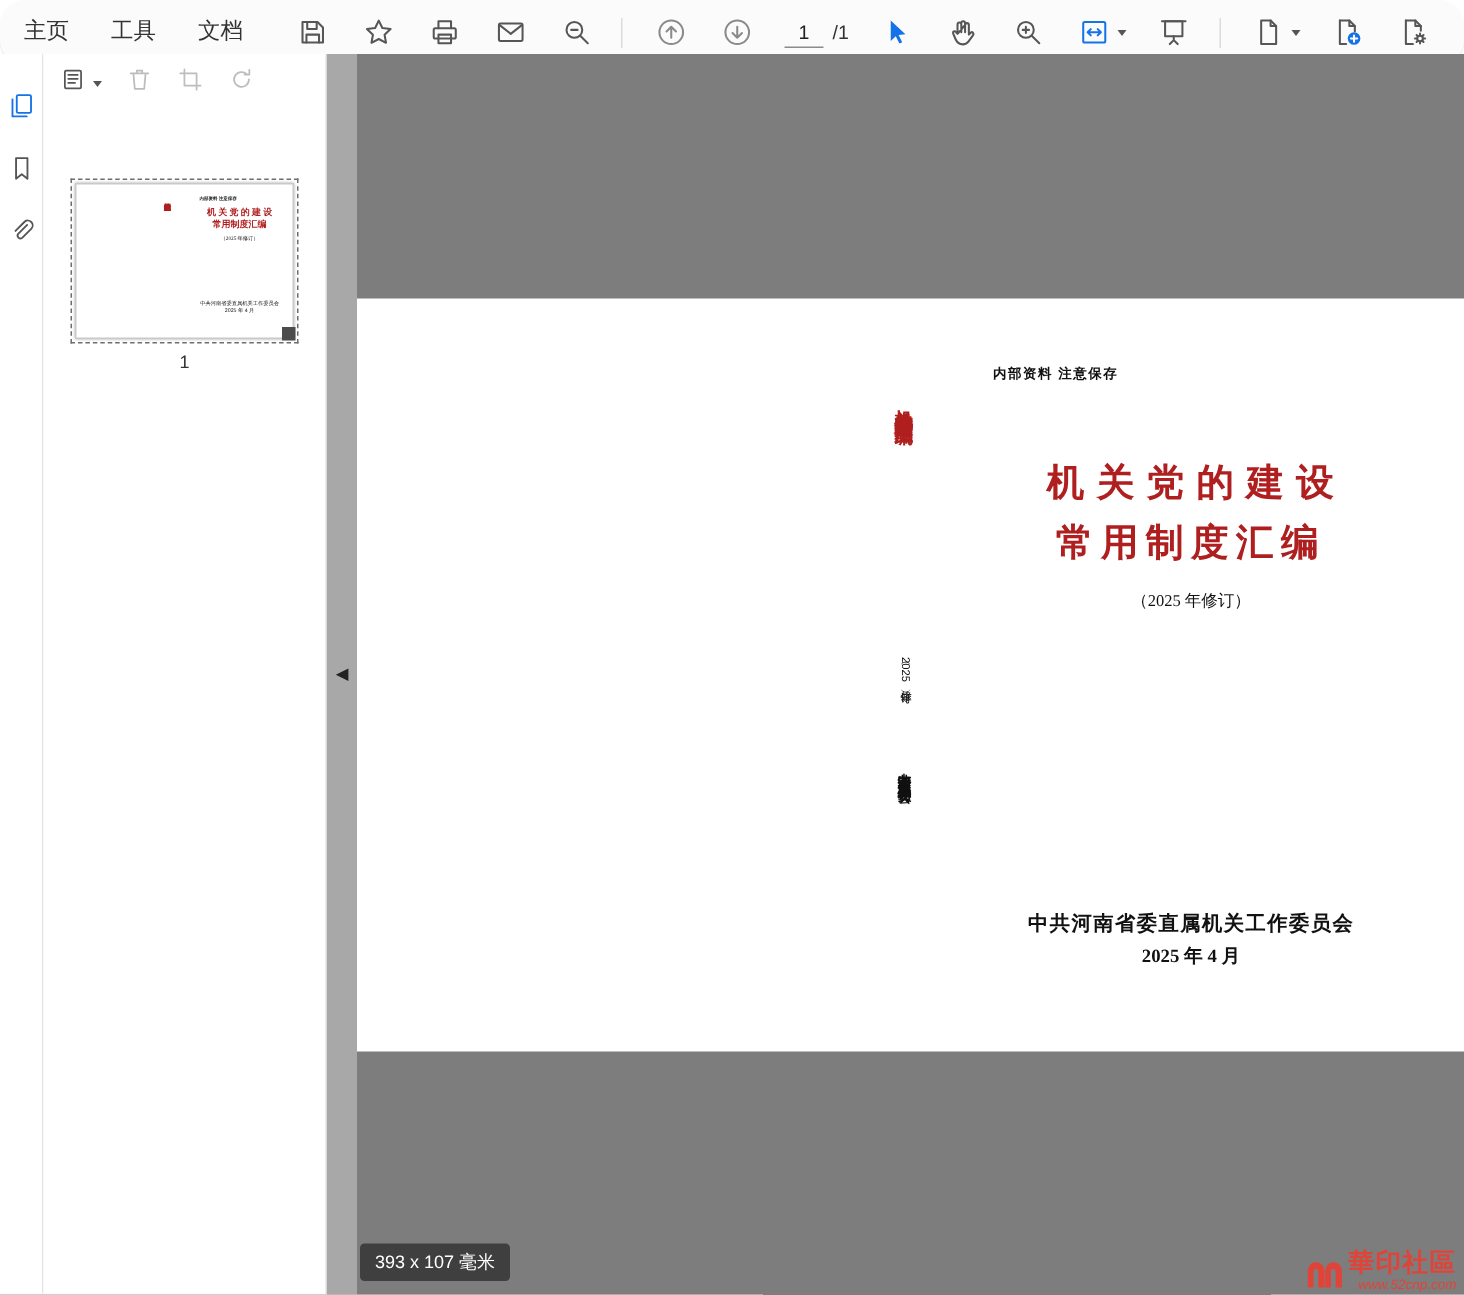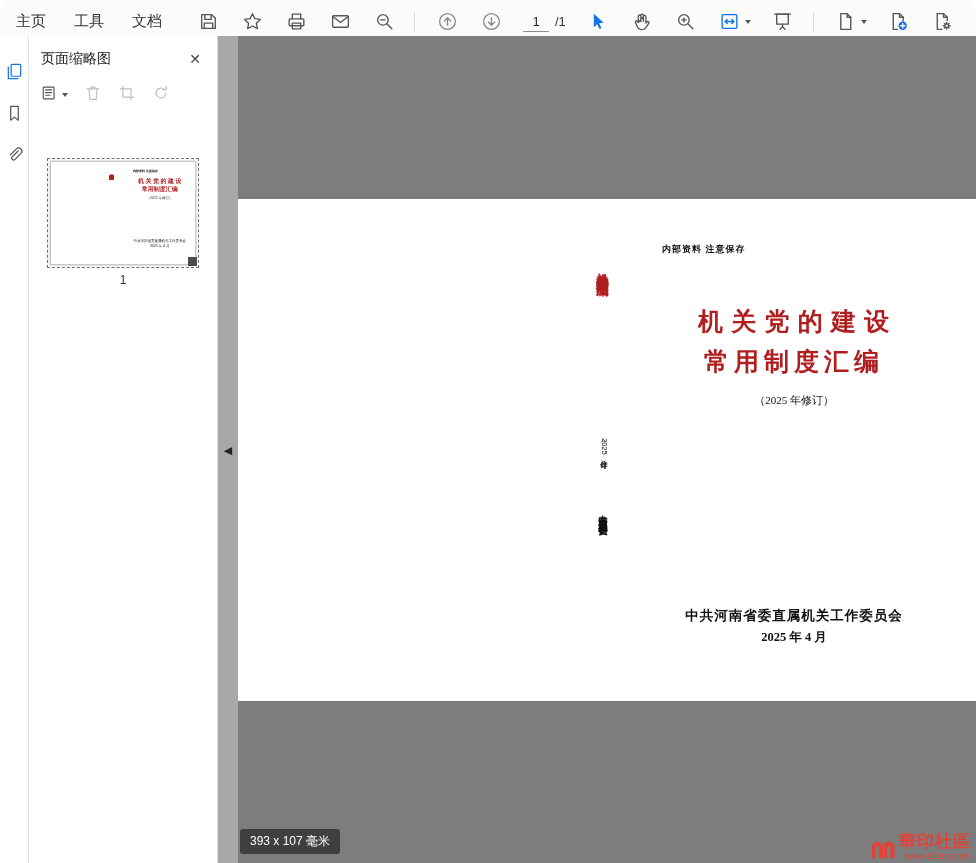--- a/index.html
+++ b/index.html
@@ -83,21 +83,21 @@
   .cover-date{position:absolute;top:430px;left:0;width:100%;font-size:12.5px;font-weight:bold;color:#111;}
 
   .size-badge{position:absolute;left:2px;bottom:9px;background:rgba(58,58,58,.92);color:#fff;
     font-size:12px;padding:4px 10px;border-radius:3px;white-space:nowrap;}
 
   .wm{position:absolute;right:5px;bottom:2px;display:flex;align-items:flex-end;gap:3px;}
   .wm-logo svg{width:26px;height:24px;display:block;fill:var(--watermark-red);}
   .wm-text{display:flex;flex-direction:column;align-items:flex-end;line-height:1;text-align:right;}
   .wm-name{font-size:17px;font-weight:bold;color:var(--watermark-red);
     font-family:"Liberation Serif","DejaVu Serif",serif;letter-spacing:1px;white-space:nowrap;}
-  .wm-url{font-size:9px;color:var(--watermark-red);margin-top:2px;white-space:nowrap;}
+  .wm-url{font-size:9px;color:var(--watermark-red);margin-top:2px;white-space:nowrap;font-style:italic;}
 </style>
 </head>
 <body>
 
 <div class="app">
 
   <div class="toolbar">
     <div class="tab">主页</div>
     <div class="tab">工具</div>
     <div class="tab active">文档</div>
@@ -264,24 +264,20 @@
           </svg></span>
     </div>
     <div class="rail-btn">
       <span><svg viewBox="0 0 20 20">
             <path d="M13.8 5.2l-6.3 6.3a2 2 0 002.8 2.8l6.5-6.5a3.4 3.4 0 00-4.8-4.8L5.6 9.4"></path>
           </svg></span>
     </div>
   </div>
 
   <div class="panel">
-    <div class="panel-header">
-      <span class="panel-title">页面缩略图</span>
-      <span class="close-btn">✕</span>
-    </div>
     <div class="panel-tools">
       <div class="ptool">
         <span><svg viewBox="0 0 20 20">
               <rect x="2.5" y="3.5" width="12" height="13" rx="1"></rect>
               <path d="M5 6.5h7M5 9.5h7M5 12.5h5"></path>
             </svg></span>
         <span class="caret"></span>
       </div>
       <div class="ptool disabled">
         <span><svg viewBox="0 0 20 20">

